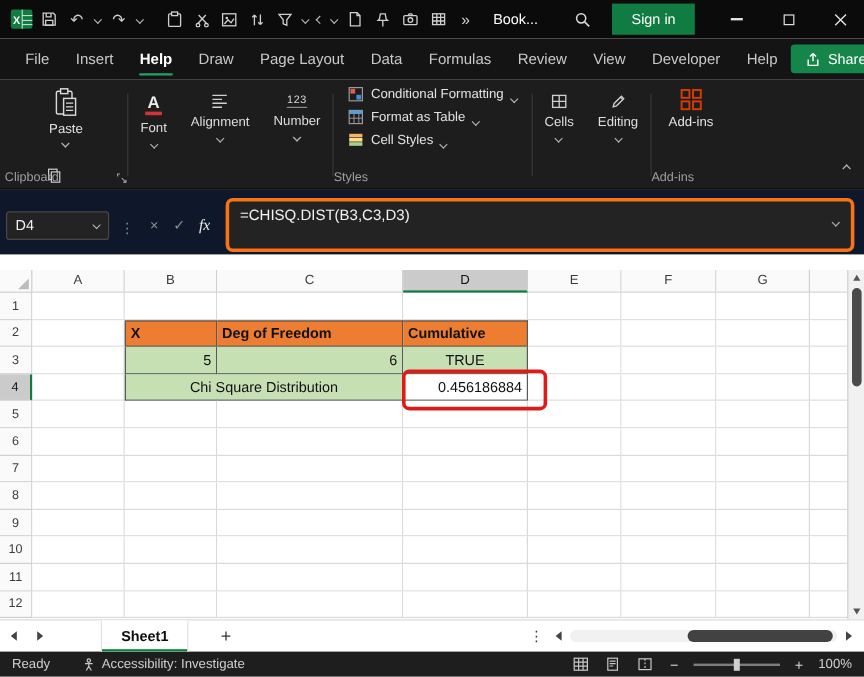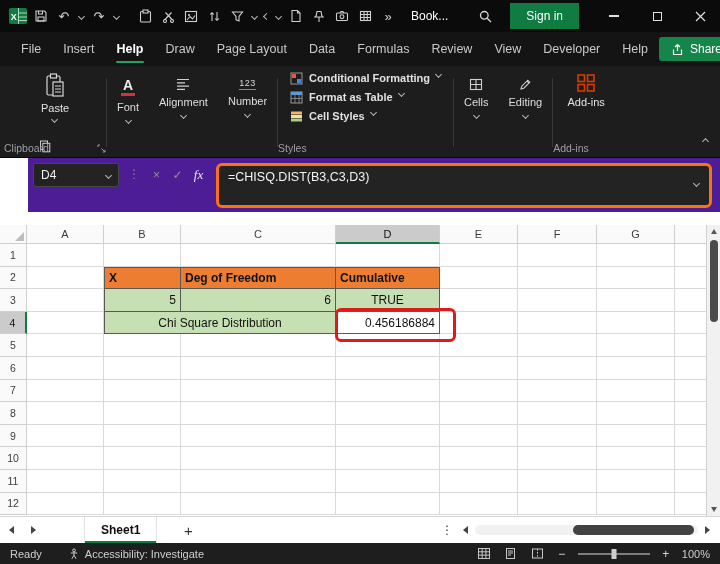--- a/index.html
+++ b/index.html
@@ -36,27 +36,27 @@
   .rgroup{display:flex;flex-direction:column;align-items:center;position:relative;padding:2px 6px 18px;}
   .rsep{width:1px;background:#383838;margin:10px 0;flex:0 0 1px;}
   .rgroup-label{position:absolute;bottom:3px;left:0;right:0;display:flex;align-items:center;justify-content:space-between;gap:10px;font-size:10.5px;color:#9f9f9f;}
   .rgroup-content{display:flex;gap:4px;align-items:flex-start;flex-direction:column;}
   .big-btn{display:flex;flex-direction:column;align-items:center;gap:3px;padding:3px 8px;font-size:11px;color:#e2e2e2;}
   .small-col{display:flex;flex-direction:column;gap:8px;padding-top:7px;}
   .small-btn{width:24px;height:20px;display:flex;align-items:center;justify-content:center;}
   .collapsed-group{display:flex;flex-direction:column;align-items:center;gap:5px;padding:10px 10px 0;font-size:11px;color:#dedede;}
   .styles-group{padding:3px 10px 18px;}
   .styles-rows{display:flex;flex-direction:column;gap:4px;align-items:flex-start;}
-  .style-row{display:flex;align-items:flex-start;gap:6px;font-size:11px;color:#e2e2e2;padding:1px 2px;font-weight:bold;}
+  .style-row{display:flex;align-items:flex-end;gap:6px;font-size:11px;color:#e2e2e2;padding:1px 2px;}
   .font-A{font-size:14px;font-weight:700;color:#ececec;line-height:1;border-bottom:3px solid #D13438;padding:0 2px 1px;}
   .num-ico{font-size:9px;color:#d8d8d8;letter-spacing:0.5px;border-bottom:1px solid #8a8a8a;padding-bottom:1px;}
   .ribbon-collapse{position:absolute;right:12px;bottom:9px;}
 
   
-  .formulabar{height:54px;flex:0 0 54px;background:#4c1d95;display:flex;align-items:flex-start;padding:5px 8px 0 5px;position:relative;margin-left:28px;}
+  .formulabar{height:54px;flex:0 0 54px;background:#0f172a;display:flex;align-items:center;padding:5px 8px 0 5px;position:relative;}
   .namebox{width:86px;height:24px;background:#232323;border:1px solid #474747;border-radius:3px;display:flex;align-items:center;justify-content:space-between;padding:0 7px;color:#f0f0f0;font-size:12px;flex:0 0 86px;}
   .fb-dots{color:#8a8a8a;font-size:12px;padding:4px 6px 0 9px;}
   .fb-btn{width:21px;height:24px;display:flex;align-items:center;justify-content:center;font-size:12px;color:#8f8f8f;}
   .fb-btn.fx{color:#e8e8e8;font-style:italic;font-family:"Liberation Serif",serif;font-size:13px;}
   .formula-input{flex:1;margin-left:7px;height:45px;background:#232323;border:3px solid #f97316;border-radius:6px;color:#f2f2f2;font-size:12.5px;padding:4px 26px 0 9px;position:relative;white-space:nowrap;overflow:hidden;}
   .fb-expand{position:absolute;right:10px;top:9px;}
 
   .gap-strip{height:13px;flex:0 0 13px;background:#fff;}
 
   

